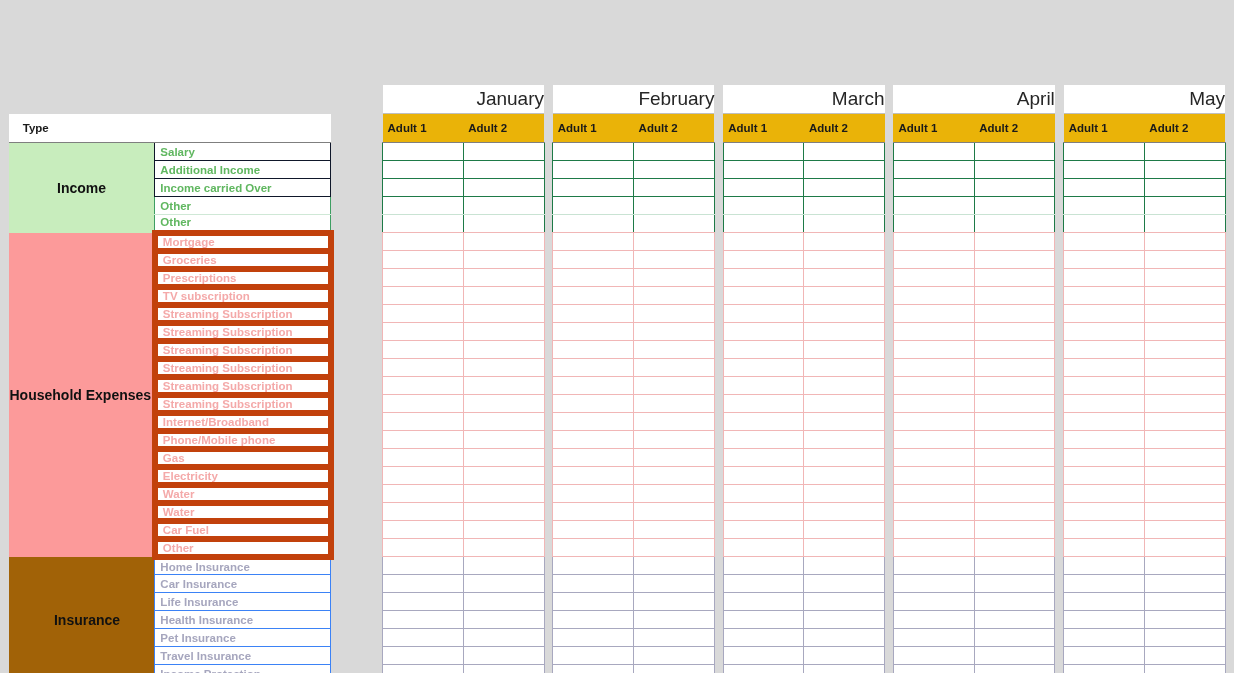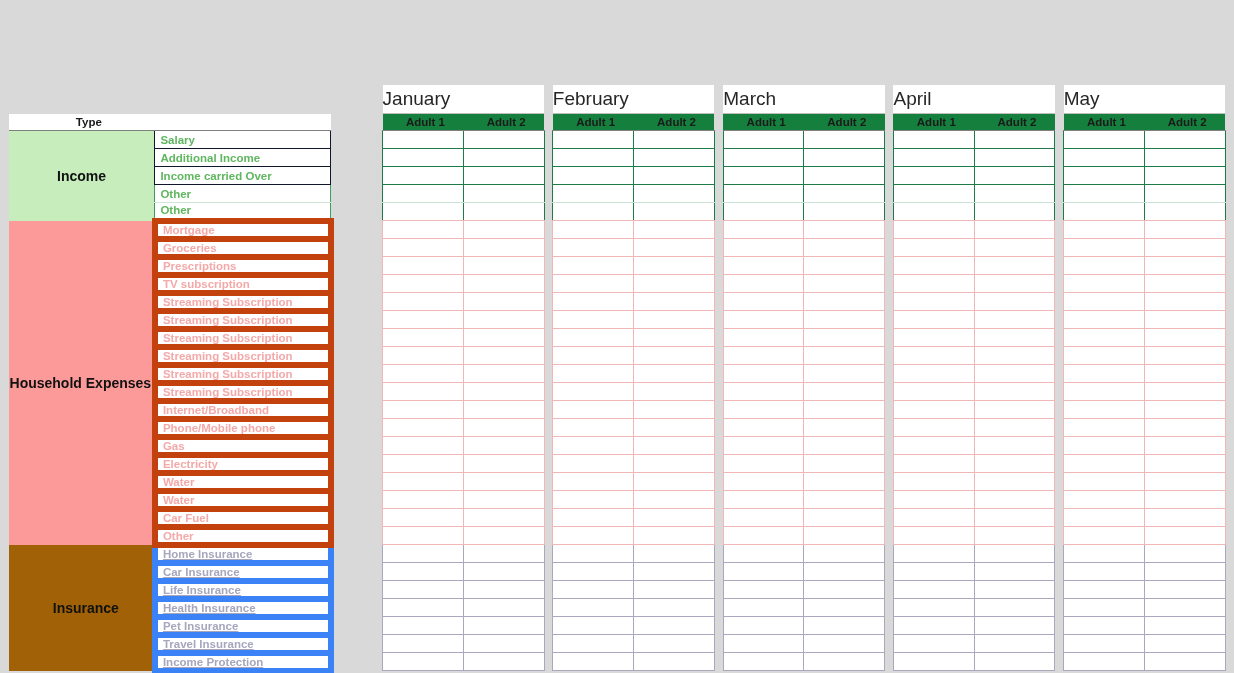--- a/index.html
+++ b/index.html
@@ -57,36 +57,36 @@
   
   .col-cat   { width: 148px; }
   .col-item  { width: 177px; }
   .col-pad   { width: 53px; }
   .col-adult { width: 82px; }
   .col-gap   { width: 9px; }
 
   
   .hdr-spacer-row td { height: 85px; }
   .month-row td { height: 28px; }
-  .sub-row td   { height: 17px; text-align: center; }
+  .sub-row td   { height: 29px; }
 
   .cell-blank { background: #D9D9D9; }
   .cell-gap   { background: #D9D9D9; }
 
   .month-cell {
     background: #ffffff;
-    text-align: left;
+    text-align: right;
     font-size: 19px;
     color: #262626;
     font-weight: 400;
     border-bottom: 1px solid #bfbfbf;
     vertical-align: middle;
   }
   .adult-cell {
-    background: #15803d;
+    background: #eab308;
     font-size: 11.5px;
     font-weight: bold;
     color: #1a1a1a;
     padding-left: 5px;
     vertical-align: middle;
     border-bottom: 1px solid #7f7f7f;
     box-sizing: border-box;
     margin-left: 28px;
   }
   .type-cell {
@@ -127,21 +127,21 @@
     padding-left: 5px;
     vertical-align: middle;
     box-sizing: border-box;
     white-space: nowrap;
     overflow: hidden;
   }
   .item-income    { color: #60B760; border: 1px solid #0f172a; }
   .item-income-soft { color: #60B760; border: 1px solid #3E9E62; border-bottom-color: #cfe8d6; }
   .item-income-last { color: #60B760; border: 1px solid #3E9E62; border-top-color: #cfe8d6; border-bottom-color: #F6BDBD; }
   .item-expense   { color: #F4A9A9; border: 6px solid #c2410c; }
-  .item-insurance { color: #A6A6BE; border: 6px solid #3b82f6; text-decoration: underline; }
+  .item-insurance { color: #A6A6BE; border: 1px solid #3b82f6; }
 
   .data-cell { background: #ffffff; box-sizing: border-box; }
   .d-income    { border: 1px solid #1E7A47; }
   .d-income-soft { border: 1px solid #1E7A47; border-bottom-color: #c9e3d3; }
   .d-income-last { border: 1px solid #1E7A47; border-top-color: #c9e3d3; border-bottom-color: #F1B6B6; }
   .d-expense   { border: 1px solid #F1B6B6; }
   .d-insurance { border: 1px solid #A8A8BF; }
 
   .pad-cell { background: #D9D9D9; }
   .left-edge { background: #D9D9D9; width: 9px; }

